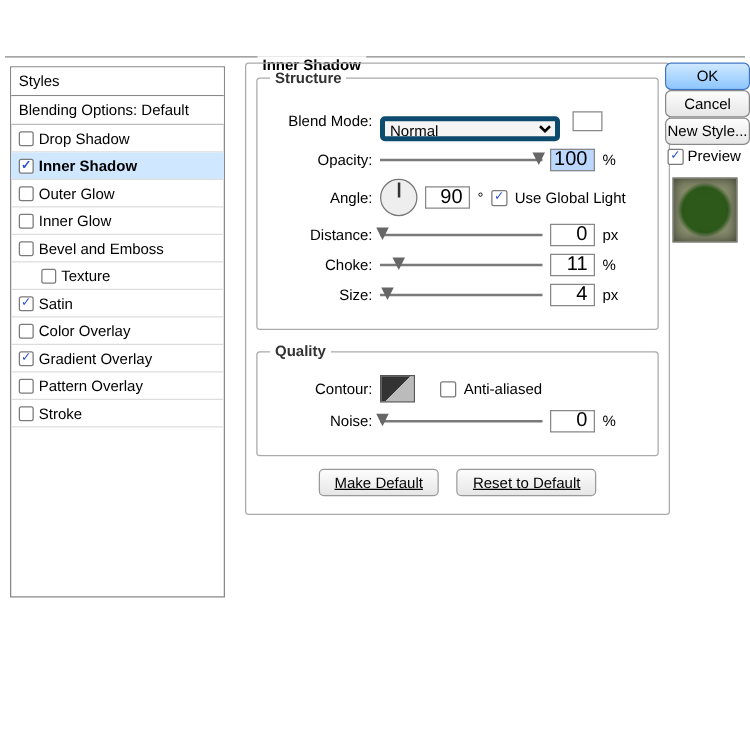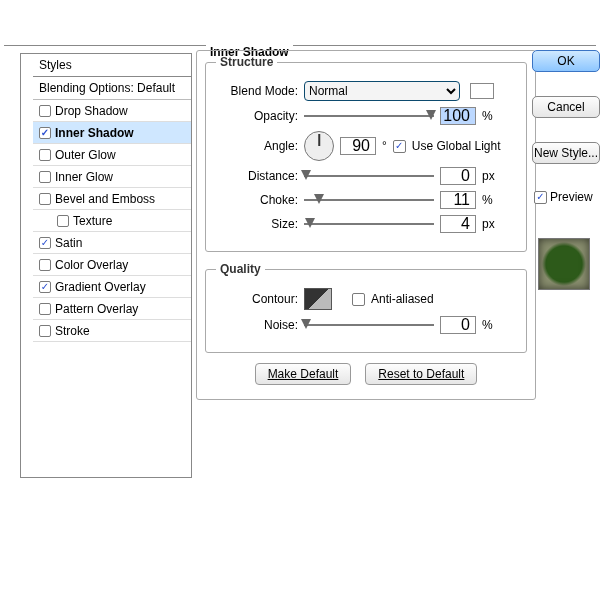--- a/index.html
+++ b/index.html
@@ -13,25 +13,24 @@
     position: relative;
   }
   .panel-border {
     position: absolute; left: 4px; top: 45px;
     width: 592px; height: 550px;
     border-top: 1px solid #888;
     pointer-events: none;
   }
   
   .styles-list {
-    position: absolute; left: 20px; top: 53px;
+    position: absolute; left: 8px; top: 53px;
     width: 172px; height: 425px;
     border: 1px solid #888;
     background: #fff;
-    padding-left: 12px;
   }
   .styles-header {
     padding: 4px 6px;
     border-bottom: 1px solid #888;
     background: #fff;
   }
   .styles-sub {
     padding: 4px 6px;
     border-bottom: 1px solid #bbb;
     background: #fff;
@@ -87,25 +86,26 @@
   .row {
     display: flex; align-items: center;
     margin: 6px 0;
     gap: 6px;
   }
   .row .rlabel {
     width: 82px; text-align: right;
     font-size: 12px;
   }
   select.combo {
-    width: 156px; height: 20px;
+    width: 144px; height: 20px;
     font-size: 12px;
     background: #f4f4f4;
-    border: 1px solid #0c4a6e;
+    border: 4px solid #0c4a6e;
     border-radius: 4px;
+    margin-top: 12px;
   }
   .swatch {
     width: 24px; height: 16px;
     border: 1px solid #888;
     background: #fff;
     margin-left: 4px;
   }
   .slider {
     width: 130px; height: 14px;
     position: relative;
@@ -174,21 +174,21 @@
   .btn-row {
     display: flex; gap: 14px; justify-content: center;
     margin-top: 8px;
     text-decoration: underline;
   }
   
   .right {
     position: absolute; left: 548px; top: 50px;
     width: 52px;
     display: flex; flex-direction: column;
-    gap: 24px;
+    gap: 0;
   }
   .rbtn {
     width: 68px; height: 22px;
     margin-left: -16px;
     border: 1px solid #888;
     border-radius: 5px;
     text-align: center;
     font-size: 12px;
     line-height: 20px;
     background: linear-gradient(#fdfdfd,#e6e6e6);

